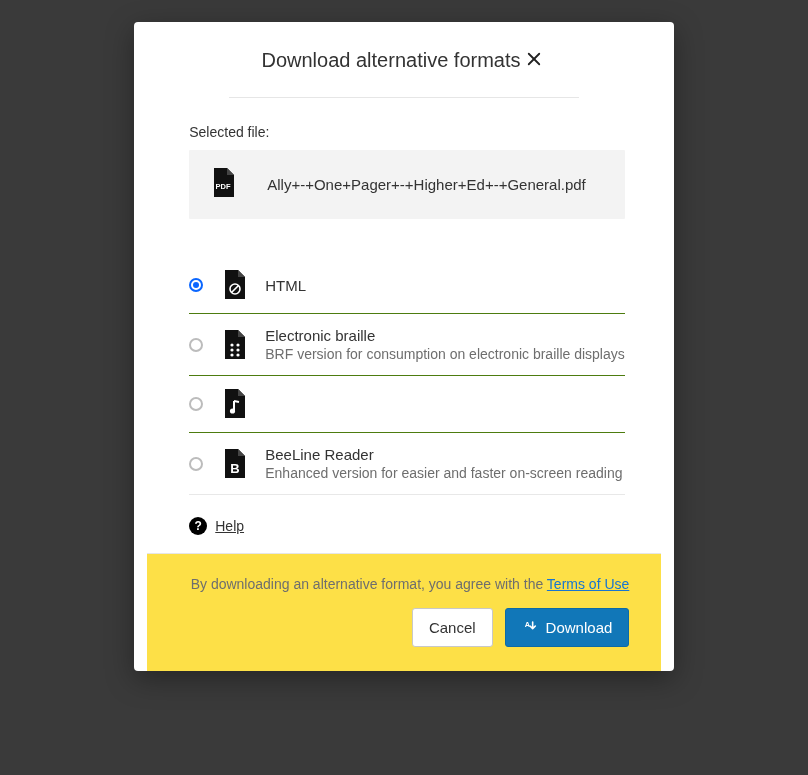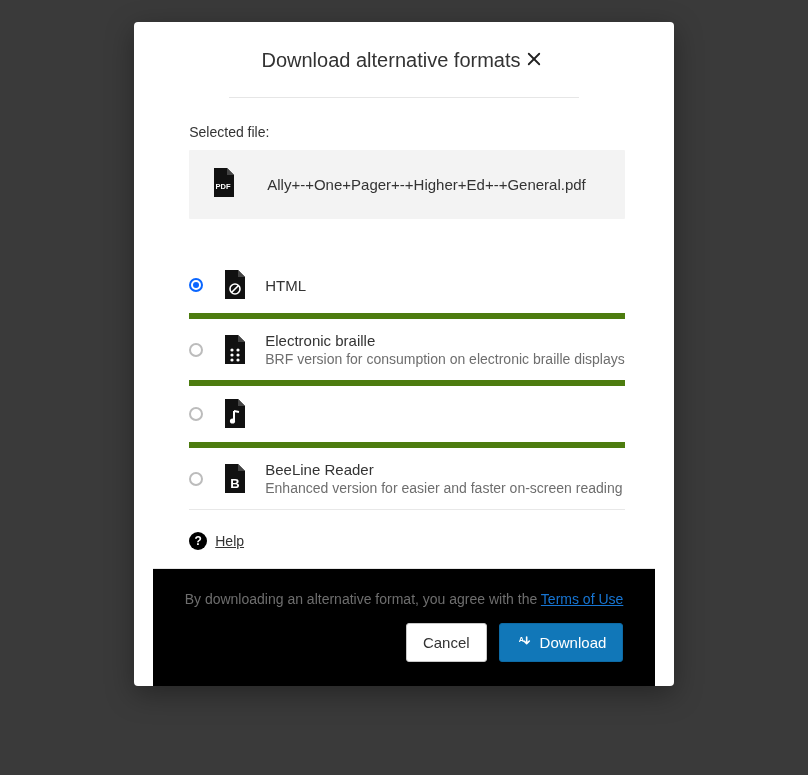--- a/index.html
+++ b/index.html
@@ -47,21 +47,21 @@
     border-radius: 1px;
     margin-bottom: 38px;
   }
   .file-name { font-size: 15px; color: #333; }
   .options { display: flex; flex-direction: column; }
   .opt {
     display: flex;
     align-items: center;
     gap: 18px;
     padding: 13px 0 13px 0;
-    border-bottom: 6px solid #4d7c0f;
+    border-bottom: 1px solid #4d7c0f;
   }
   .opt:last-of-type { border-bottom: 1px solid #e8e8e8; }
   .radio {
     appearance: none;
     width: 14px; height: 14px; border-radius: 50%;
     border: 2px solid #bcbcbc; background: #fff; position: relative;
     cursor: pointer; flex-shrink: 0;
   }
   .radio:checked { border-color: #0a66ff; }
   .radio:checked::after {
@@ -79,23 +79,23 @@
   }
   .help-link {
     color: #333; text-decoration: underline; font-size: 14px;
   }
   .help-icon {
     width: 18px; height: 18px; border-radius: 50%; background: #000;
     color: #fff; display:flex; align-items:center; justify-content:center;
     font-size: 12px; font-weight: bold;
   }
   .modal-footer {
-    background: #000000;
+    background: #fde047;
     border-top: 1px solid #e6e6e6;
-    padding: 22px 32px 24px 32px;
+    padding: 22px 32px 24px 44px;
   }
   .disclaimer {
     font-size: 14px; color: #6e6e6e; text-align: right; margin-bottom: 16px;
   }
   .disclaimer a { color: #1775d2; text-decoration: underline; }
   .btn-row { display:flex; gap: 12px; justify-content:flex-end; }
   .btn {
     font-size: 15px; border-radius: 3px; padding: 9px 16px; cursor: pointer;
     display:flex; align-items:center; gap:8px;
   }

